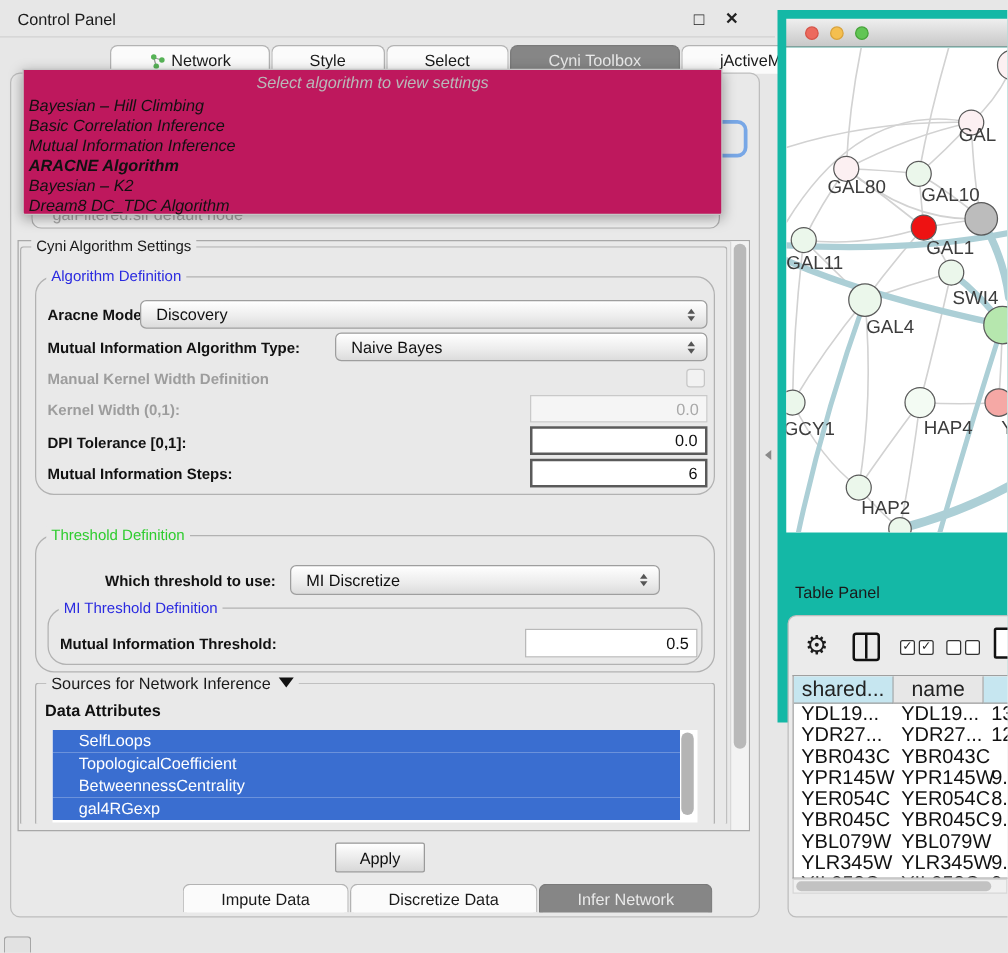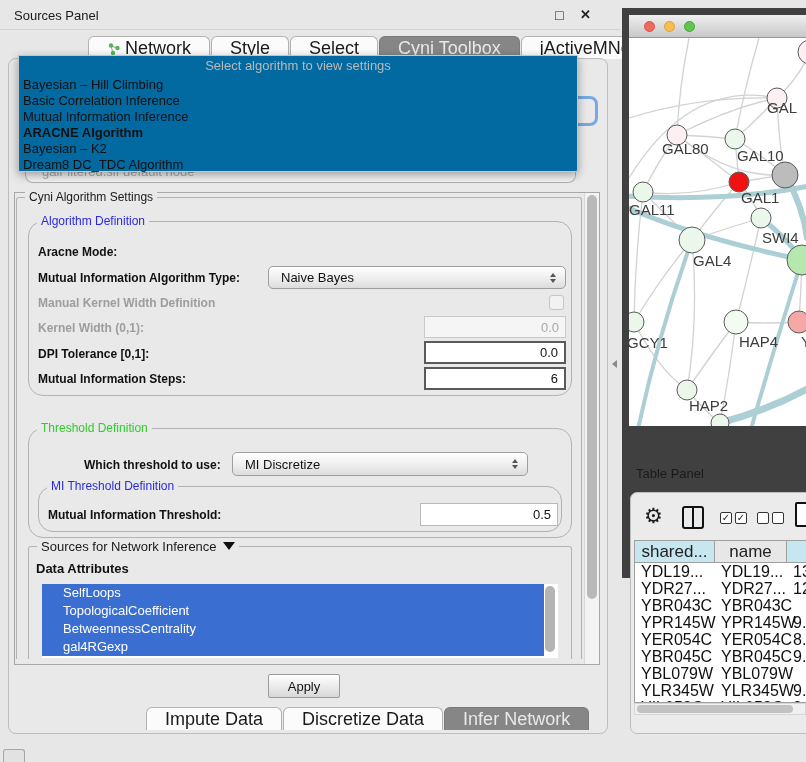--- a/index.html
+++ b/index.html
@@ -12,41 +12,41 @@
     background:#e7e7e7; border-bottom:1px solid #d2d2d2; }
   .cp-title { position:absolute; left:14px; top:8px; font-size:13px; color:#1a1a1a; }
   .win-btn { position:absolute; top:7px; font-size:13px; color:#222; cursor:default; }
   .win-float { left:555px; font-size:14px; }
   .win-close { left:580px; font-weight:bold; }
 
   
   .tabrow { position:absolute; display:flex; height:23px; }
   #top-tabs { left:88px; top:36px; }
   #bottom-tabs { left:146px; top:707px; }
-  .tab { display:flex; align-items:center; gap:5px; padding:0 18px; font-size:18px;
+  .tab { display:flex; align-items:center; gap:5px; padding:0 30px; font-size:13px;
     color:#1a1a1a; background:#fbfbfb; border:1px solid #b3b3b3; border-bottom:none;
     border-radius:6px 6px 0 0; margin-right:1px; cursor:default; white-space:nowrap; }
   .tab.sel { background:#868686; color:#e9e9e9; border-color:#7a7a7a; }
 
   
   .outer-box { position:absolute; left:8px; top:58px; width:600px; height:676px;
     background:#e9e9e9; border:1px solid #bdbdbd; border-radius:8px; }
 
   
   .bg-combo-strip { position:absolute; left:25px; top:172px; width:551px; height:11px;
     border:1px solid #b0b0b0; border-top:none; border-radius:0 0 8px 8px;
     background:#f1f1f1; overflow:hidden; }
   .bg-combo-strip span { position:absolute; left:16px; top:-8px; font-size:13px; color:#a9a9a9; }
   .bg-focus-ring { position:absolute; left:570px; top:96px; width:28px; height:30px;
     border:3px solid #78a7e6; border-radius:8px; background:#e9e9e9; }
 
   
   .popup { position:absolute; left:18px; top:55px; width:560px; height:117px;
-    background:#0369a1; border:1px solid #c6c6c6; border-radius:0 0 2px 2px;
-    box-shadow:0 3px 10px rgba(0,0,0,0.35); z-index:30; }
+    background:#be185d; border:1px solid #c6c6c6; border-radius:0 0 2px 2px;
+    box-shadow:0 3px 10px rgba(0,0,0,0.35); z-index:30;font-style:italic; }
   .popup-placeholder { height:21px; text-align:center; font-size:13px; color:#b9b9b9;
     line-height:20px; }
   .popup-item { height:16px; line-height:16px; font-size:13px; color:#111;
     padding-left:4px; cursor:default; }
   .popup-item.bold { font-weight:bold; }
 
   
   .scrollpane { position:absolute; left:14px; top:192px; width:586px; height:473px;
     border:1px solid #a8a8a8; background:#e9e9e9; }
   .vscroll { position:absolute; left:584px; top:193px; width:15px; height:471px;
@@ -100,21 +100,21 @@
     background:linear-gradient(#ffffff,#e8e8e8 60%,#d8d8d8); display:flex;
     align-items:center; justify-content:center; cursor:default; }
 
   
   .grip { position:absolute; left:612px; top:360px; width:0; height:0;
     border-top:4px solid transparent; border-bottom:4px solid transparent;
     border-right:5px solid #8a8a8a; }
 
   
   .net-window { position:absolute; left:622px; top:8px; width:184px; height:570px;
-    background:#404040; }
+    background:#14b8a6; }
   .net-titlebar { position:absolute; left:7px; top:7px; width:177px; height:23px;
     background:linear-gradient(#efefef,#c8c8c8); border-bottom:1px solid #979797; }
   .tl { position:absolute; top:6px; width:11px; height:11px; border-radius:50%; }
   .tl.red { left:15px; background:#ec6a5e; border:1px solid #d5554a; }
   .tl.yellow { left:35px; background:#f5bf4f; border:1px solid #d9a33c; }
   .tl.green { left:55px; background:#61c554; border:1px solid #47a33a; }
   .net-canvas { position:absolute; left:7px; top:30px; width:177px; height:388px;
     background:#ffffff; overflow:hidden; }
 
   
@@ -151,21 +151,21 @@
   .mini-dock { position:absolute; left:3px; top:749px; width:22px; height:14px;
     border:1px solid #a6a6a6; border-bottom:none; border-radius:3px 3px 0 0;
     background:#e2e2e2; }
 </style>
 </head>
 <body>
 
 <div id="page">
 
   <div class="cp-titlebar">
-    <span class="cp-title">Sources Panel</span>
+    <span class="cp-title">Control Panel</span>
     <span class="win-btn win-float">□</span>
     <span class="win-btn win-close">✕</span>
   </div>
 
   <div class="tabrow" id="top-tabs">
       <div class="tab">
         <svg width="13" height="13">
           <line x1="4" y1="4" x2="10" y2="6" stroke="#9a9a9a"></line>
           <line x1="4" y1="4" x2="6" y2="11" stroke="#9a9a9a"></line>
           <circle cx="4" cy="3.5" r="2.2" fill="#57b357"></circle>
@@ -213,20 +213,27 @@
     </div>
 
   <div class="group noclose" style="left:16px; top:197px; width:566px; height:462px;">
     <span class="gtitle">Cyni Algorithm Settings</span>
   </div>
 
   <div class="group" style="left:28px; top:221px; width:544px; height:175px;">
     <span class="gtitle blue">Algorithm Definition</span>
   </div>
   <span class="lbl" style="left:38px; top:245px;">Aracne Mode:</span>
+  <div class="combo" style="left:112px; top:240px; width:454px; height:23px;">
+    <span>Discovery</span>
+    <span class="arrows">
+        <span class="tri-up"></span>
+        <span class="tri-dn"></span>
+      </span>
+  </div>
   <span class="lbl" style="left:38px; top:271px;">Mutual Information Algorithm Type:</span>
   <div class="combo" style="left:268px; top:266px; width:298px; height:23px;">
     <span>Naive Bayes</span>
     <span class="arrows">
         <span class="tri-up"></span>
         <span class="tri-dn"></span>
       </span>
   </div>
   <span class="lbl dis" style="left:38px; top:296px;">Manual Kernel Width Definition</span>
   <div class="checkbox" style="left:549px; top:295px;"></div>

